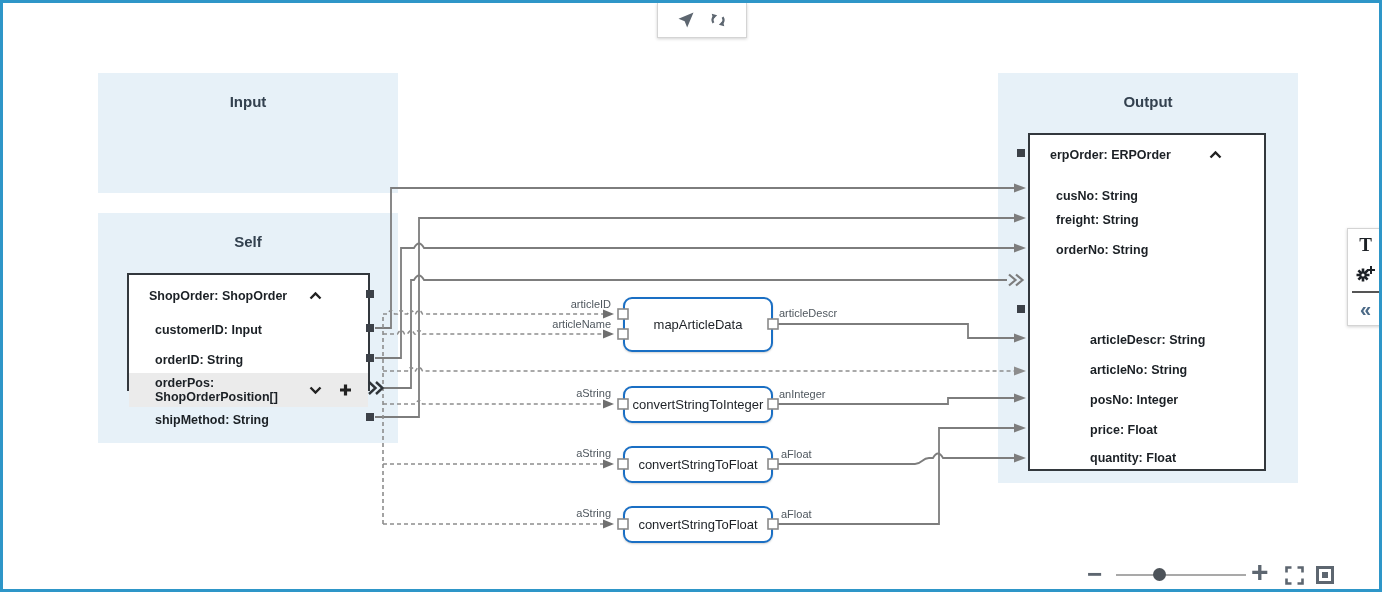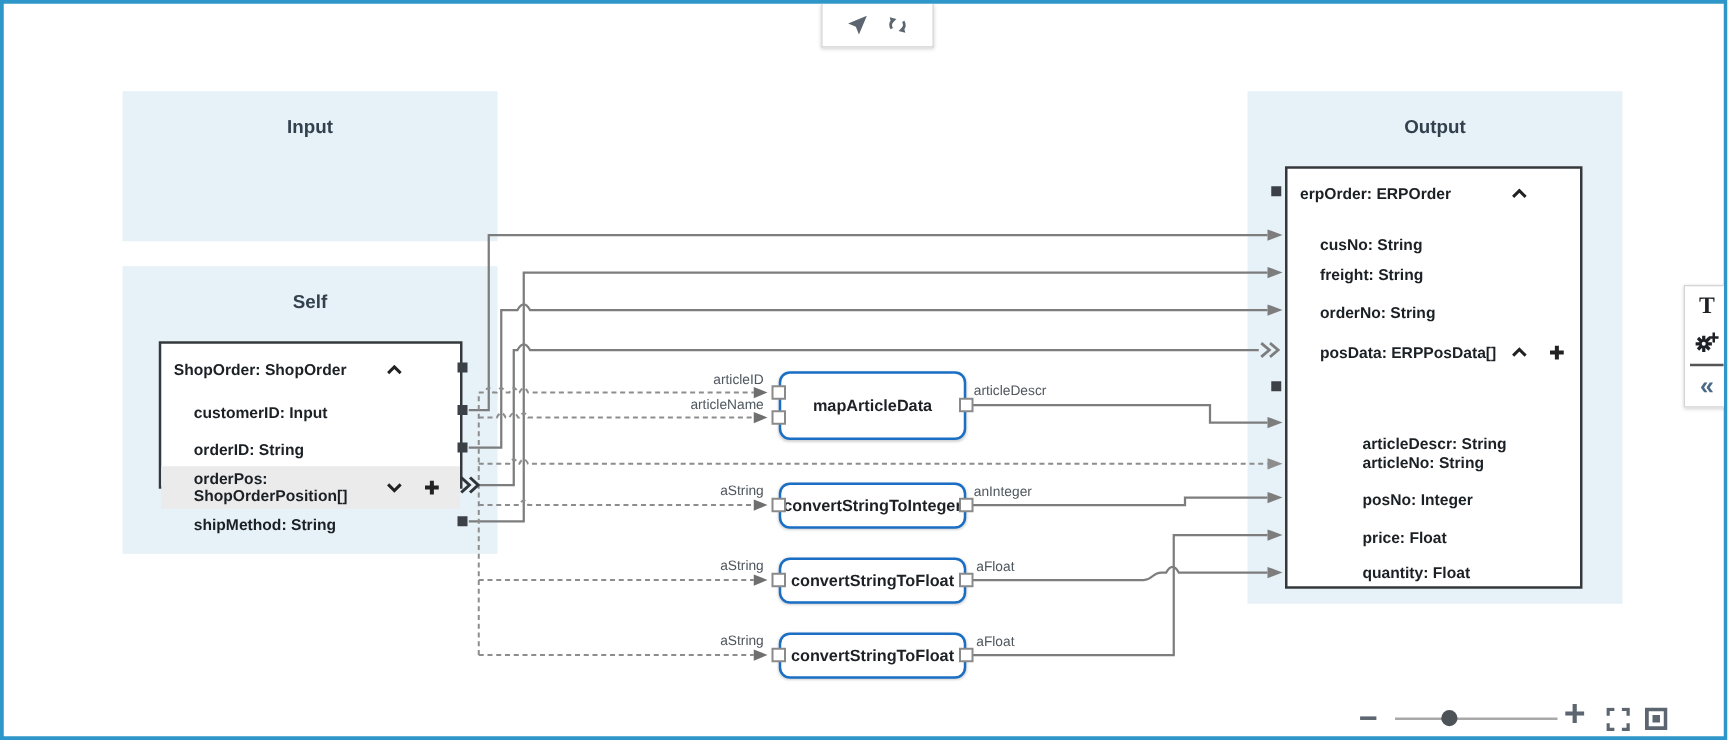--- a/index.html
+++ b/index.html
@@ -4,25 +4,25 @@
 <style>
   html,body{margin:0;padding:0;background:#fff;font-family:"Liberation Sans","DejaVu Sans",sans-serif;}
   #canvas{position:relative;width:1382px;height:592px;background:#ffffff;border:3px solid #2e96c8;box-sizing:border-box;overflow:hidden;}
   .panel{position:absolute;background:#e7f1f8;z-index:1;}
   .panel-title{padding-top:20px;text-align:center;font-size:15px;font-weight:bold;color:#33414f;}
   .tbox{position:absolute;background:#fff;border:2px solid #33383d;box-sizing:border-box;z-index:3;}
   .trow{position:absolute;left:0;right:0;height:26px;display:flex;align-items:center;}
   .trow .lbl{font-size:12.5px;font-weight:bold;color:#1b2025;white-space:nowrap;}
   .trow.hl{background:#ebebeb;}
   .rowicon{position:absolute;top:50%;transform:translateY(-50%);display:flex;}
-  .ind0{padding-left:10px;} .ind1{padding-left:26px;} .ind2{padding-left:42px;} .ind3{padding-left:60px;}
+  .ind0{padding-left:20px;} .ind1{padding-left:26px;} .ind2{padding-left:42px;} .ind3{padding-left:60px;}
   .fnbox{position:absolute;left:620px;width:150px;background:#fff;border:2px solid #1a6fc4;border-radius:9px;
          box-sizing:border-box;display:flex;align-items:center;justify-content:center;z-index:3;
          box-shadow:0 1px 2px rgba(0,0,0,.18);}
-  .fnbox .fname{font-size:13px;font-weight:bold;color:#1d2126;}
+  .fnbox .fname{font-size:13px;font-weight:normal;color:#1d2126;}
   .wlabel{position:absolute;font-size:11px;color:#4f575e;z-index:6;white-space:nowrap;}
   .wlabel.r{text-align:right;width:110px;}
   #wires{position:absolute;left:0;top:0;z-index:5;pointer-events:none;}
   .topcard{position:absolute;left:654px;top:0;width:88px;height:34px;background:#fff;border:1px solid #d4d4d4;border-top:none;
            box-shadow:0 1px 3px rgba(0,0,0,.18);display:flex;align-items:center;justify-content:center;gap:12px;z-index:10;}
   .sidecard{position:absolute;left:1344px;top:225px;width:35px;background:#fff;border:1px solid #d4d4d4;
             box-shadow:0 1px 3px rgba(0,0,0,.18);display:flex;flex-direction:column;align-items:center;z-index:10;}
   .sideitem{height:30px;width:100%;display:flex;align-items:center;justify-content:center;}
   .texttool{font-family:"Liberation Serif","DejaVu Serif",serif;font-size:19px;font-weight:bold;color:#1d2126;line-height:1;}
   .collapse{font-size:20px;font-weight:bold;color:#4c6a87;line-height:1;margin-top:-3px;}
@@ -93,34 +93,21 @@
     </div>
     <div class="trow" style="top:42px;align-items:flex-end;">
       <span class="lbl ind1">cusNo: String</span>
       </div>
     <div class="trow" style="top:72px;">
       <span class="lbl ind1">freight: String</span>
       </div>
     <div class="trow" style="top:102px;">
       <span class="lbl ind1">orderNo: String</span>
       </div>
-    <div class="trow" style="top:134px;">
-      <span class="lbl ind1">posData: ERPPosData[]</span>
-      <span class="rowicon" style="left:179px;">
-        <svg width="13" height="9">
-            <polyline points="1.5,7 6.5,2 11.5,7" fill="none" stroke="#222" stroke-width="2.4"></polyline>
-          </svg>
-        </span>
-      <span class="rowicon" style="left:209px;">
-        <svg width="13" height="13">
-            <path d="M6.5,1 V12 M1,6.5 H12" stroke="#222" stroke-width="3.2"></path>
-          </svg>
-        </span>
-    </div>
-    <div class="trow" style="top:207px;">
+    <div class="trow" style="top:192px;">
       <span class="lbl ind3">articleDescr: String</span>
       </div>
     <div class="trow" style="top:222px;">
       <span class="lbl ind3">articleNo: String</span>
       </div>
     <div class="trow" style="top:252px;">
       <span class="lbl ind3">posNo: Integer</span>
       </div>
     <div class="trow" style="top:282px;">
       <span class="lbl ind3">price: Float</span>

